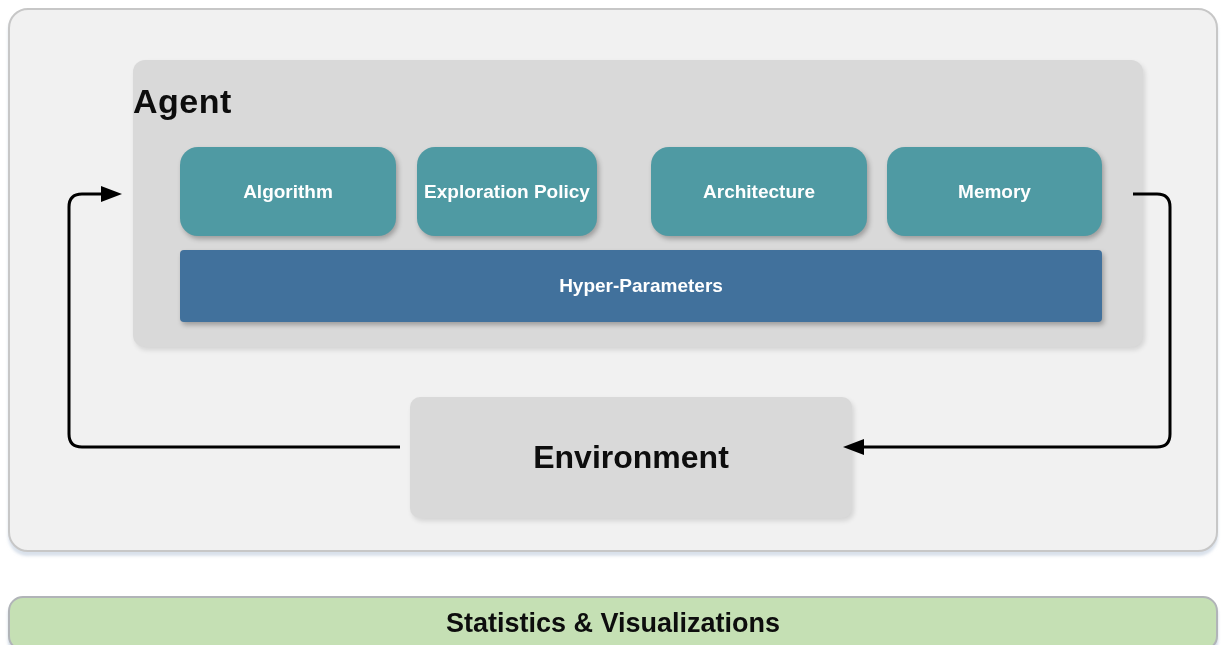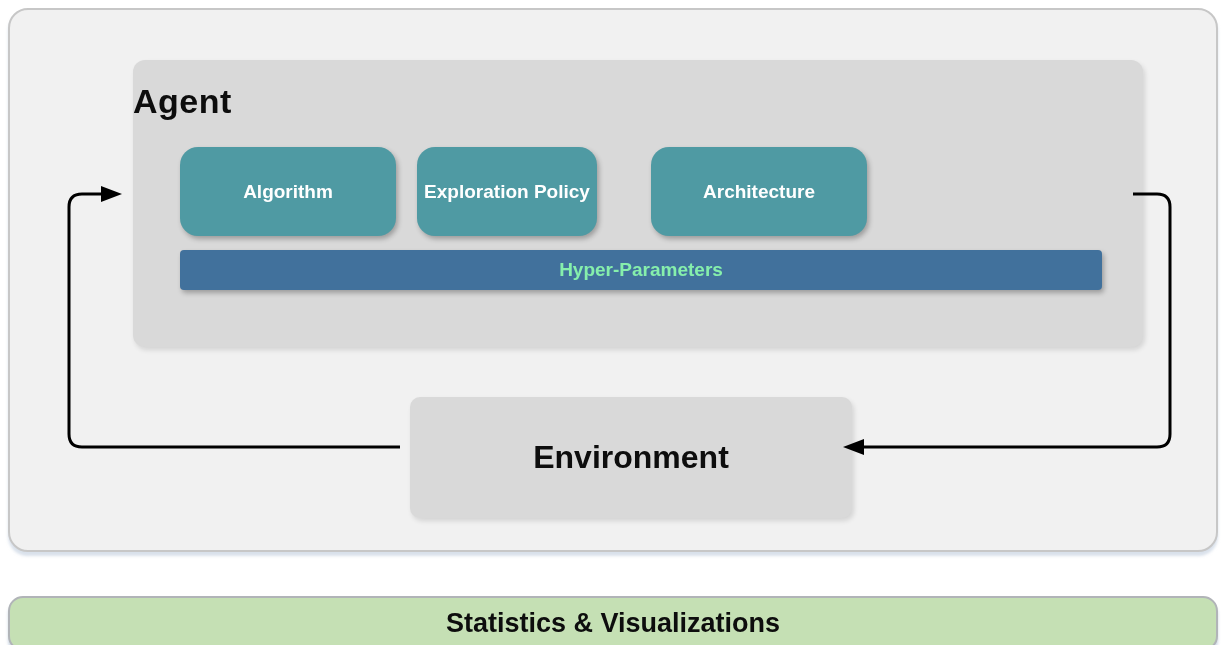--- a/index.html
+++ b/index.html
@@ -50,25 +50,25 @@
     justify-content: center;
     text-align: center;
   }
   .m0 { left: 47px;  width: 216px; }
   .m1 { left: 284px; width: 180px; }
   .m2 { left: 518px; width: 216px; }
   .m3 { left: 754px; width: 215px; }
   .hyper {
     position: absolute;
     left: 47px; top: 190px;
-    width: 922px; height: 40px;
+    width: 922px; height: 72px;
     background: #41719c;
     border-radius: 4px;
     box-shadow: 2px 3px 5px rgba(0,0,0,0.28);
-    color: #86efac;
+    color: #ffffff;
     font-size: 19px;
     font-weight: 700;
     display: flex;
     align-items: center;
     justify-content: center;
   }
   .env-box {
     position: absolute;
     left: 400px; top: 387px;
     width: 442px; height: 121px;
@@ -107,20 +107,21 @@
 </style>
 </head>
 <body>
 
 <div class="panel">
   <div class="agent-box">
     <div class="agent-title">Agent</div>
     <div class="module m0">Algorithm</div>
     <div class="module m1">Exploration Policy</div>
     <div class="module m2">Architecture</div>
+    <div class="module m3">Memory</div>
     <div class="hyper">Hyper-Parameters</div>
   </div>
 
   <div class="env-box">Environment</div>
 </div>
 
 <svg class="arrows" width="1225" height="645" viewBox="0 0 1225 645" xmlns="http://www.w3.org/2000/svg">
   <g>
     <path d="M400,447 H82 Q69,447 69,434 V207 Q69,194 82,194 H103" fill="none" stroke="#000000" stroke-width="3"></path>
     <polygon points="122,194 101,186 101,202" fill="#000000"></polygon>

